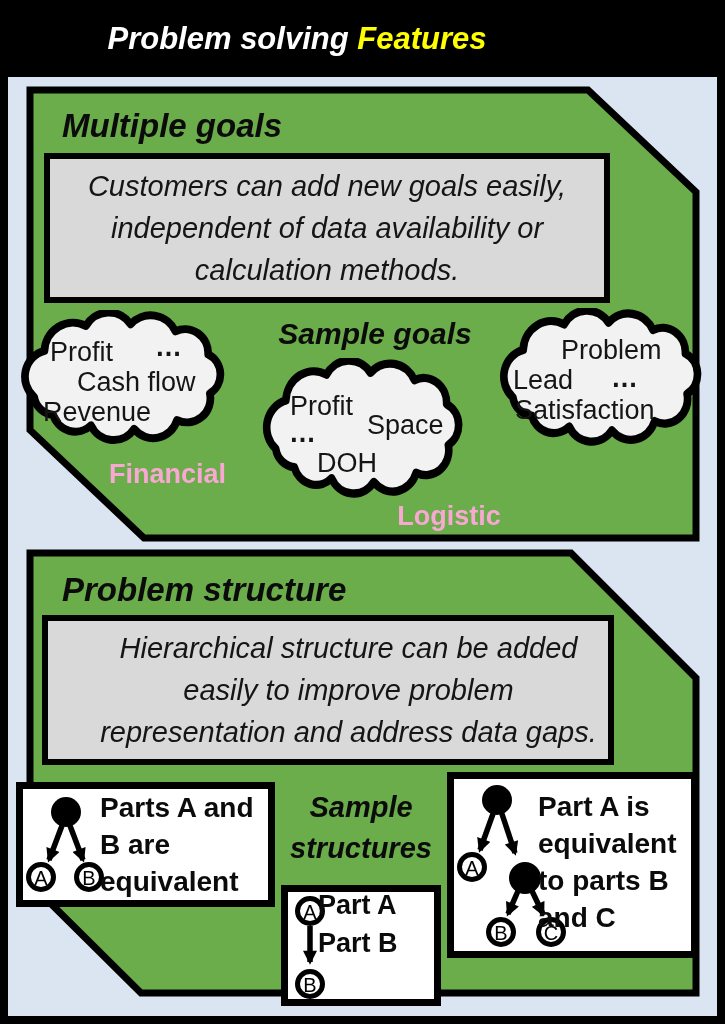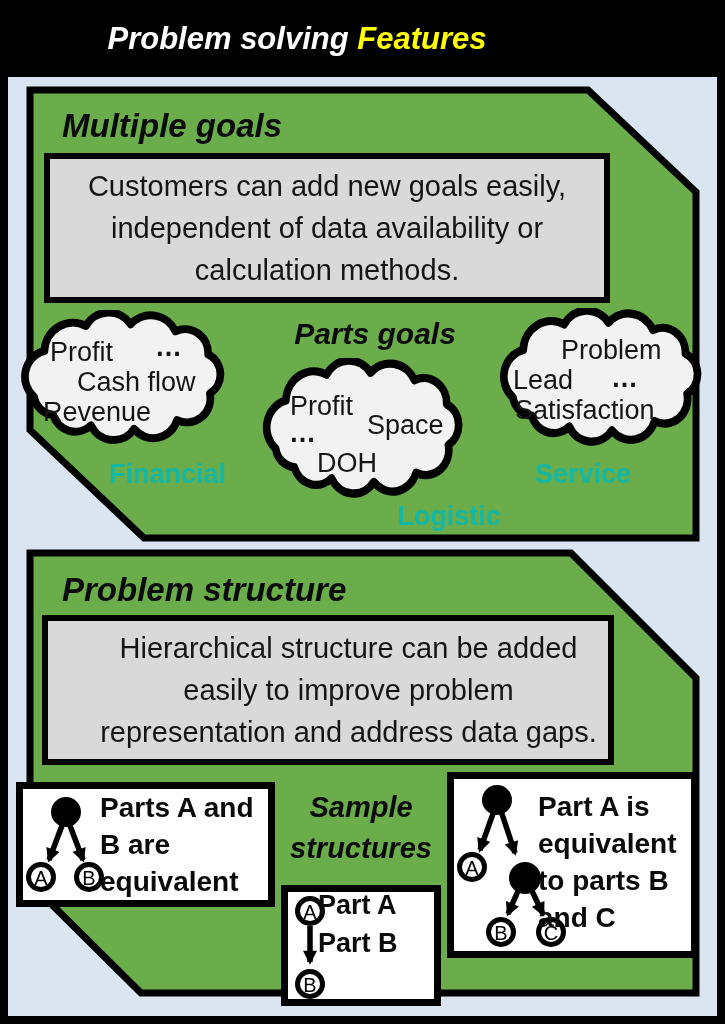--- a/index.html
+++ b/index.html
@@ -21,33 +21,33 @@
 
   svg.layer { position:absolute; left:0; top:0; }
   .panel-poly { fill:var(--panel-green,#6BAC4B); stroke:#000; stroke-width:7; stroke-linejoin:miter; }
 
   .panel-title {
     position:absolute; font-size:33px; line-height:40px; font-weight:bold; font-style:italic;
     color:#0b0b0b; white-space:nowrap;
   }
   .note {
     position:absolute; box-sizing:border-box; background:var(--note-gray,#D9D9D9);
-    border:6px solid #000; text-align:center; 
+    border:6px solid #000; text-align:center; font-style:italic;
     font-size:29px; line-height:42px; color:#151515; padding-top:6px;
   }
   .sample-label {
     position:absolute; text-align:center; font-weight:bold; font-style:italic;
     font-size:30px; line-height:36px; color:#0b0b0b;
   }
   .cloud { position:absolute; }
   .cloud svg { position:absolute; left:0; top:0; width:100%; height:100%; }
   .cloud-shape { fill:var(--cloud-gray,#F2F2F2); stroke:#000; stroke-width:9; stroke-linejoin:round; }
   .cloud-item { position:absolute; font-size:27px; line-height:30px; color:#151515; white-space:nowrap; }
   .cloud-item.dots { font-weight:bold; letter-spacing:1px; }
-  .cloud-label { position:absolute; text-align:center; font-weight:bold; font-size:27px; line-height:30px; color:#14b8a6; }
+  .cloud-label { position:absolute; text-align:center; font-weight:bold; font-size:27px; line-height:30px; color:#f9a8d4; }
 
   .tree-box { position:absolute; box-sizing:border-box; background:#fff; border:7px solid #000; }
   .tree-box svg { position:absolute; left:0; top:0; }
   .tree-text { position:absolute; text-align:left; font-weight:bold; font-size:28px; line-height:37px; color:#0b0b0b; white-space:nowrap; }
   .tree-text.small { font-size:27px; line-height:38px; }
   .node-ring { fill:#fff; stroke:#000; stroke-width:5; }
   .node-solid { fill:#000; }
   .edge { stroke:#000; stroke-width:5.5; fill:none; }
   .node-letter { font-size:20px; font-weight:normal; fill:#000;
     font-family:"Liberation Sans", sans-serif; text-anchor:middle; dominant-baseline:central; }
@@ -70,21 +70,21 @@
   </svg>
 
   <div class="panel-title" style="left:62px; top:106px;">Multiple goals</div>
 
   <div class="note" style="left:44px; top:153px; width:566px; height:150px;">
     <div>Customers can add new goals easily,</div>
     <div>independent of data availability or</div>
     <div>calculation methods.</div>
   </div>
 
-  <div class="sample-label" style="left:255px; top:316px; width:240px;">Parts goals</div>
+  <div class="sample-label" style="left:255px; top:316px; width:240px;">Sample goals</div>
 
   <div class="cloud" style="left:10px; top:310px; width:224px; height:142px;">
     <svg viewBox="0 0 260 160" preserveAspectRatio="none">
       <path class="cloud-shape" d="M 28,98 a30,30 0 0 1 12,-52 a33,33 0 0 1 48,-28 a31,31 0 0 1 52,-2 a32,32 0 0 1 52,8 a27,27 0 0 1 38,26 a25,25 0 0 1 2,44 a27,27 0 0 1 -38,30 a29,29 0 0 1 -50,10 a29,29 0 0 1 -50,-4 a27,27 0 0 1 -44,-12 a24,24 0 0 1 -22,-20 z"></path>
     </svg>
     <div class="cloud-item" style="left:40px; top:27px;">Profit</div>
     <div class="cloud-item dots" style="left:145px; top:22px;">…</div>
     <div class="cloud-item" style="left:67px; top:57px;">Cash flow</div>
     <div class="cloud-item" style="left:33px; top:87px;">Revenue</div>
   </div>
@@ -103,21 +103,20 @@
 
   <div class="cloud" style="left:489px; top:308px; width:222px; height:146px;">
     <svg viewBox="0 0 260 160" preserveAspectRatio="none">
       <path class="cloud-shape" d="M 28,98 a30,30 0 0 1 12,-52 a33,33 0 0 1 48,-28 a31,31 0 0 1 52,-2 a32,32 0 0 1 52,8 a27,27 0 0 1 38,26 a25,25 0 0 1 2,44 a27,27 0 0 1 -38,30 a29,29 0 0 1 -50,10 a29,29 0 0 1 -50,-4 a27,27 0 0 1 -44,-12 a24,24 0 0 1 -22,-20 z"></path>
     </svg>
     <div class="cloud-item" style="left:72px; top:27px;">Problem</div>
     <div class="cloud-item" style="left:24px; top:57px;">Lead</div>
     <div class="cloud-item dots" style="left:122px; top:55px;">…</div>
     <div class="cloud-item" style="left:26px; top:87px;">Satisfaction</div>
   </div>
-  <div class="cloud-label" style="left:522px; top:459px; width:122px;">Service</div>
 
   <div class="panel-title" style="left:62px; top:570px;">Problem structure</div>
 
   <div class="note" style="left:42px; top:615px; width:572px; height:150px;padding-left:41px;">
     <div>Hierarchical structure can be added</div>
     <div>easily to improve problem</div>
     <div>representation and address data gaps.</div>
   </div>
 
   <div class="sample-label" style="left:278px; top:787px; width:166px; line-height:41px; font-size:29px;">

